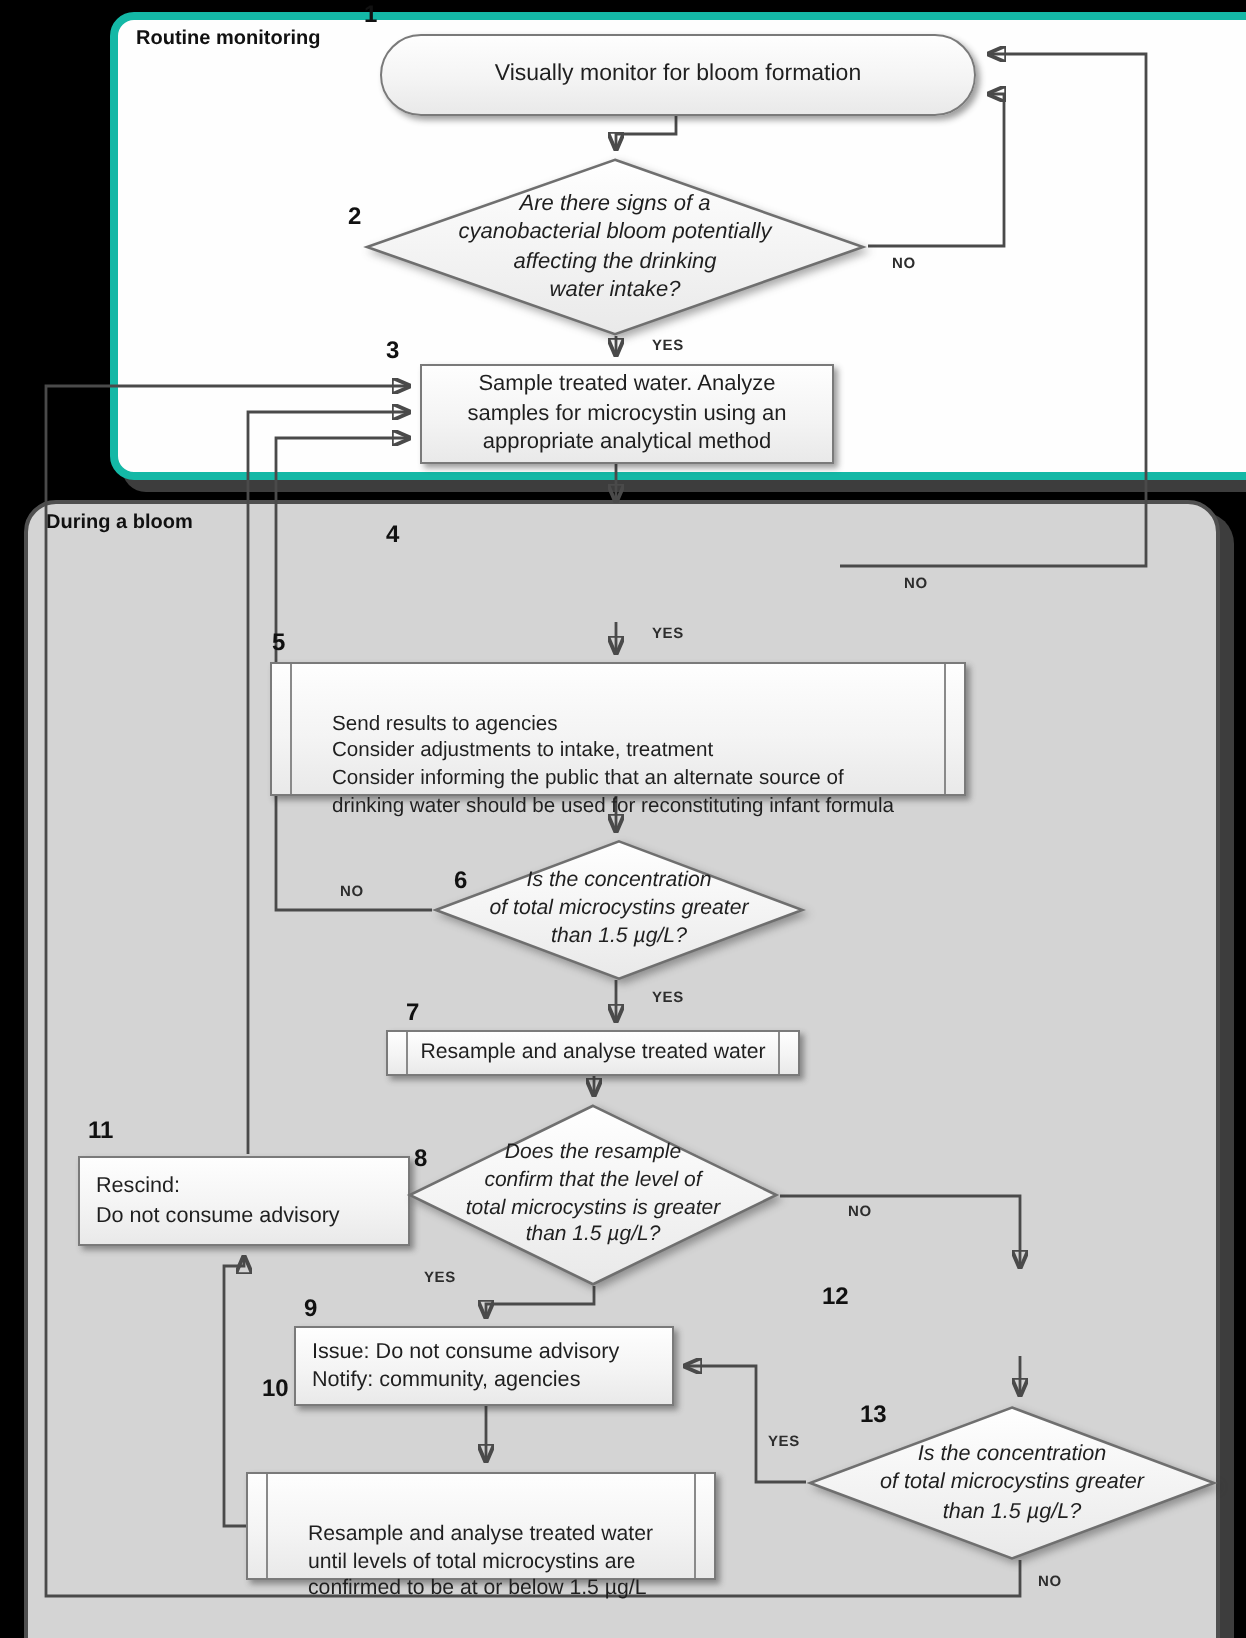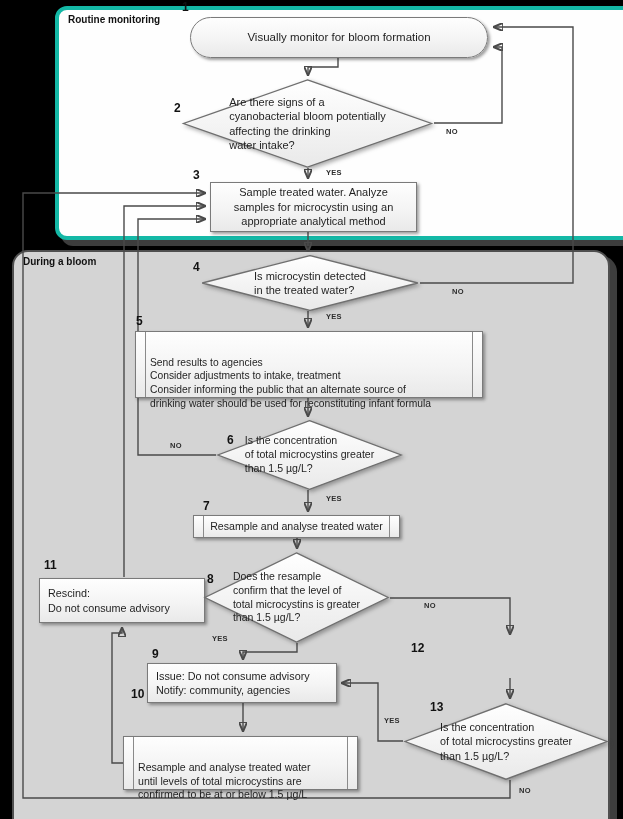--- a/index.html
+++ b/index.html
@@ -14,27 +14,27 @@
   #connectors{position:absolute;left:0;top:0;z-index:2;pointer-events:none;}
   #connectors path{fill:none;stroke:#4a4a4a;stroke-width:1.4;}
   .node{position:absolute;box-sizing:border-box;z-index:3;
     background:linear-gradient(180deg,#fefefe 0%,#f4f4f4 55%,#e9e9e9 100%);
     border:1px solid #7a7a7a;box-shadow:2px 2px 3px rgba(40,40,40,.45);
     display:flex;align-items:center;justify-content:center;}
   .node .ntext{white-space:pre-line;text-align:center;width:100%;line-height:1.32;}
   .node .ntext.left{text-align:left;padding:0 6px 0 8px;}
   .predef::before,.predef::after{content:"";position:absolute;top:0;bottom:0;border-left:1px solid #8a8a8a;}
   .predef::before{left:9px;} .predef::after{right:9px;}
-  .predef .ntext.left{padding-left:14px;margin-top:37px;}
+  .predef .ntext.left{padding-left:30px;margin-top:37px;}
   .stadium{border-radius:21px;align-items:center;}
   .diamond{position:absolute;z-index:3;}
   .diamond svg{position:absolute;left:0;top:0;width:100%;height:100%;
     filter:drop-shadow(2px 2px 2px rgba(40,40,40,.4));}
   .diamond .dtext{position:absolute;inset:0;display:flex;align-items:center;justify-content:center;
-    white-space:pre-line;line-height:1.3;z-index:4;}
+    text-align:center;white-space:pre-line;line-height:1.3;z-index:4;font-style:italic;}
   .num{position:absolute;z-index:5;font-weight:bold;font-size:12px;color:#111;}
   .elbl{position:absolute;z-index:5;font-size:7.5px;font-weight:bold;color:#2d2d2d;letter-spacing:.3px;}
 </style>
 </head>
 <body>
 
 <div id="stage">
 
   <div class="panel panel-routine">
     <div class="panel-title">Routine monitoring</div>
@@ -114,27 +114,20 @@
   <div class="diamond" style="left:181px;top:79px;width:253px;height:89px;font-size:11px">
     <svg viewBox="0 0 100 100" preserveAspectRatio="none">
       <polygon points="50,1 99,50 50,99 1,50" fill="url(#shapefill)" stroke="#6f6f6f" stroke-width="1.3" vector-effect="non-scaling-stroke"></polygon>
     </svg>
     <div class="dtext">Are there signs of a
 cyanobacterial bloom potentially
 affecting the drinking
 water intake?</div>
   </div>
 
-  <div class="diamond" style="left:200px;top:255px;width:220px;height:56px;font-size:11px">
-    <svg viewBox="0 0 100 100" preserveAspectRatio="none">
-      <polygon points="50,1 99,50 50,99 1,50" fill="url(#shapefill)" stroke="#6f6f6f" stroke-width="1.3" vector-effect="non-scaling-stroke"></polygon>
-    </svg>
-    <div class="dtext">Is microcystin detected
-in the treated water?</div>
-  </div>
 
   <div class="diamond" style="left:216px;top:420px;width:187px;height:70px;font-size:10.6px">
     <svg viewBox="0 0 100 100" preserveAspectRatio="none">
       <polygon points="50,1 99,50 50,99 1,50" fill="url(#shapefill)" stroke="#6f6f6f" stroke-width="1.3" vector-effect="non-scaling-stroke"></polygon>
     </svg>
     <div class="dtext">Is the concentration
 of total microcystins greater
 than 1.5 µg/L?</div>
   </div>
 

